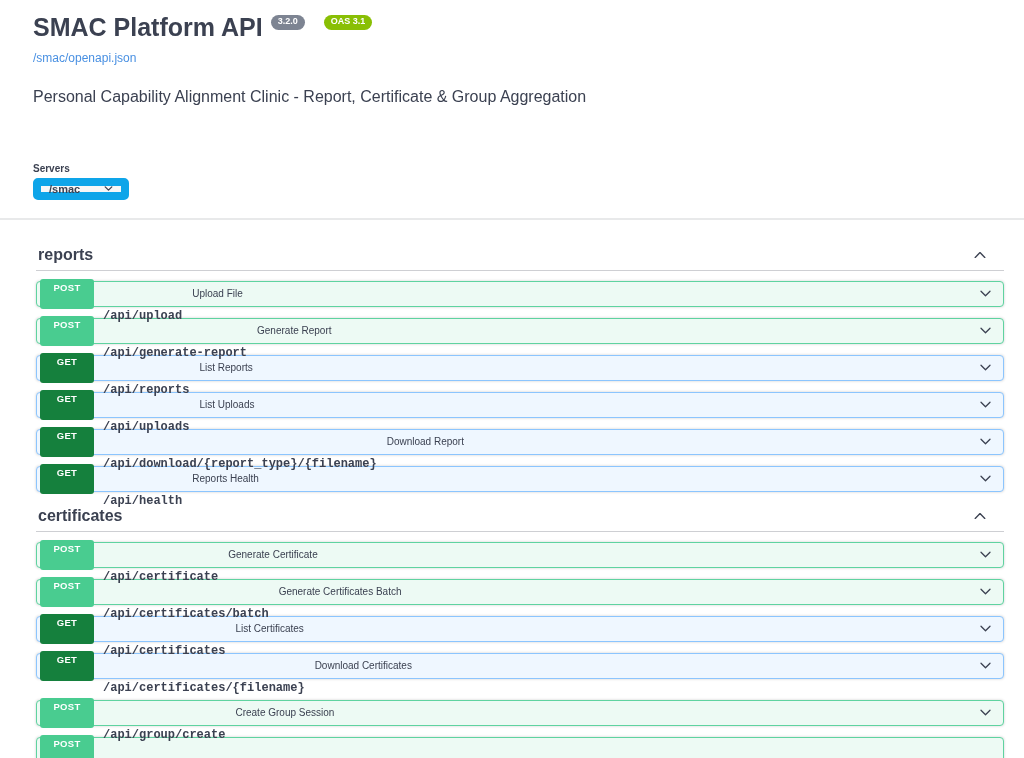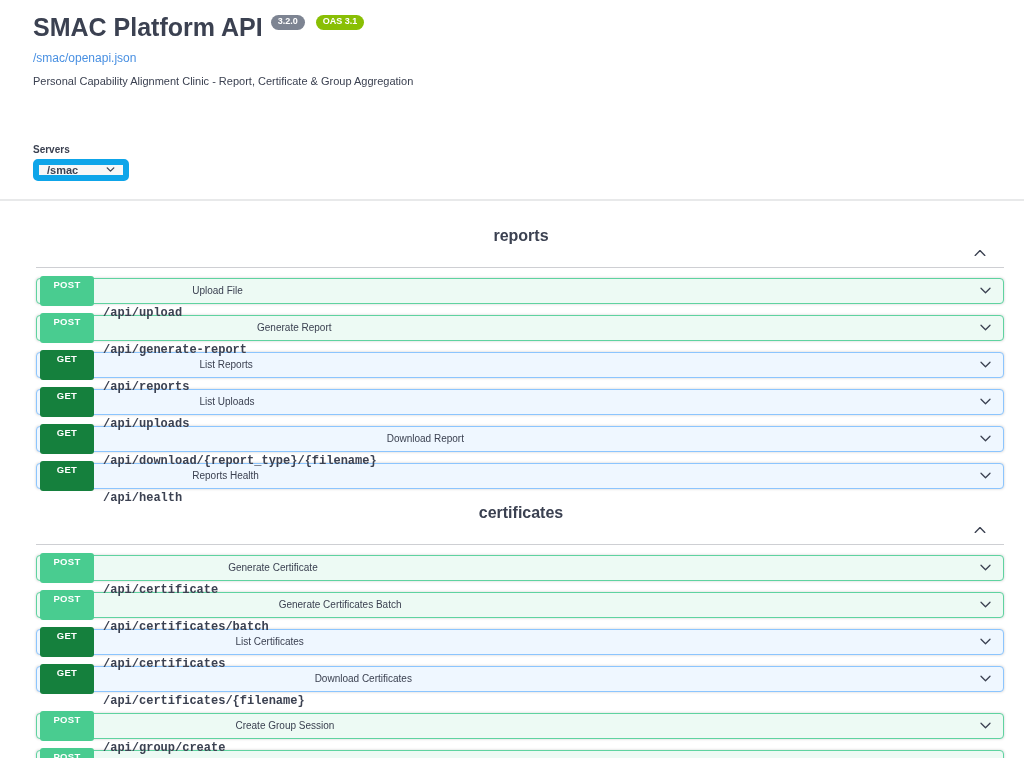--- a/index.html
+++ b/index.html
@@ -15,52 +15,52 @@
   
   .info-container { padding: 14px 33px 0 33px; }
   .title-row { display: flex; align-items: flex-start; }
   .api-title {
     font-size: 25px;
     font-weight: bold;
     color: #3b4151;
     line-height: 1.1;
     text-align: right;
   }
-  .badges { display: flex; gap: 11px; margin-left: 8px; margin-top: 1px; }
+  .badges { display: flex; gap: 19px; margin-left: 8px; margin-top: 1px; }
   .badge {
     display: inline-block;
     color: #ffffff;
     font-size: 9px;
     font-weight: bold;
     padding: 2px 7px 3px 7px;
     border-radius: 10px;
     line-height: 1.1;
   }
   .badge-version { background: #7d8492; }
   .badge-oas { background: #89bf04; }
   .spec-link {
     display: inline-block;
     margin-top: 9px;
     font-size: 12px;
     color: #4990e2;
     text-decoration: none;
   }
   .api-description {
-    margin-top: 9px;
-    font-size: 11px;
+    margin-top: 22px;
+    font-size: 16px;
     color: #3b4151;
   }
 
   
   .scheme-container { padding: 0 33px; margin-top: 57px; }
   .servers-label { font-size: 10px; font-weight: bold; color: #3b4151; margin-bottom: 4px; }
   .servers-select {
     width: 96px;
     height: 22px;
-    border: 6px solid #0ea5e9;
+    border: 8px solid #0ea5e9;
     border-radius: 5px;
     display: flex;
     align-items: center;
     padding: 0 7px 0 8px;
     cursor: pointer;
     background: #f7f7f7;
   }
   .servers-select .sel-text { font-size: 11px; font-weight: bold; color: #3b4151; flex: 1; }
 
   .page-divider {
@@ -72,21 +72,20 @@
 
   
   .operations { padding: 20px 20px 0 36px; }
   .tag-section { margin-top: 2px; }
   .tag-header {
     display: flex;
     align-items: center;
     padding: 4px 0 6px 2px;
     border-bottom: 1px solid rgba(59,65,81,.25);
     cursor: pointer;
-    flex-direction: column;
   }
   .tag-title { font-size: 16px; font-weight: bold; color: #3b4151; }
   .tag-arrow { margin-left: auto; margin-right: 16px; display: flex; align-items: center; }
 
   .op-list { padding-top: 10px; }
   .opblock {
     display: flex;
     align-items: center;
     height: 26px;
     margin-bottom: 11px;

